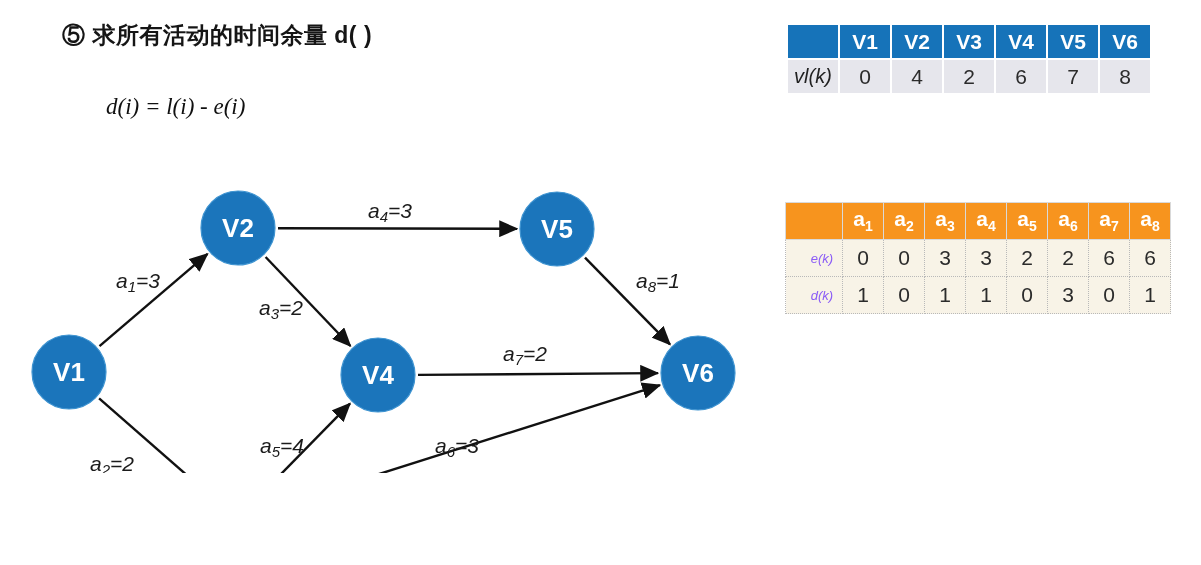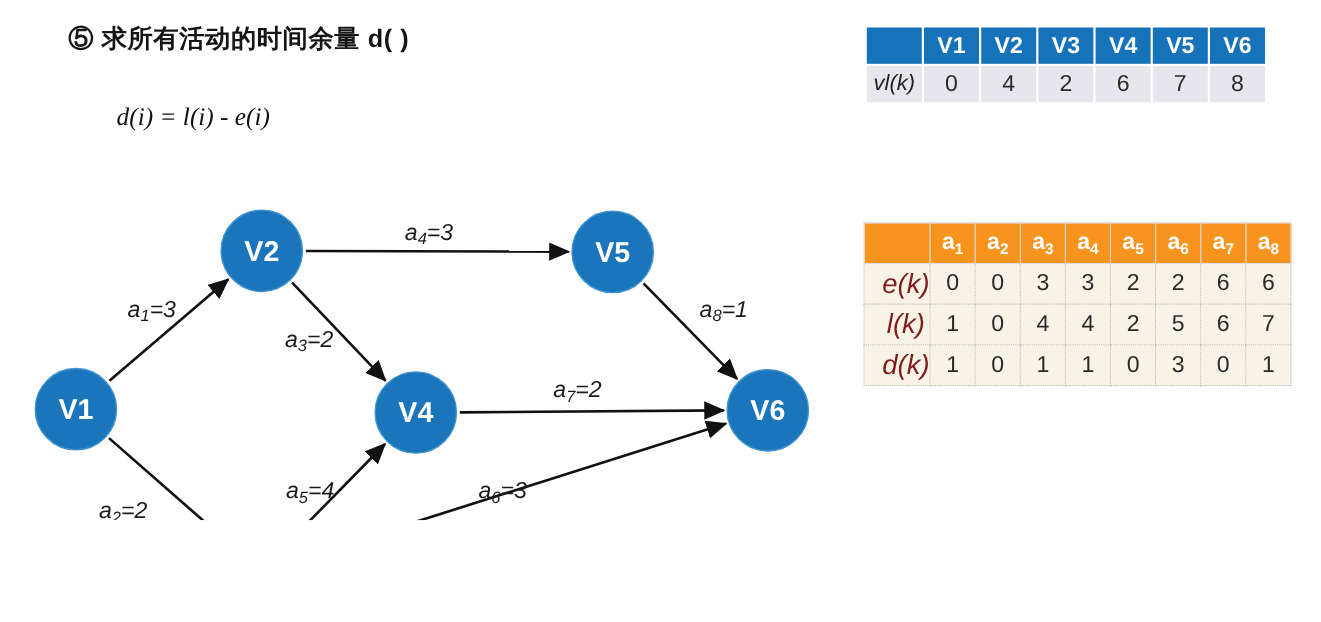--- a/index.html
+++ b/index.html
@@ -40,21 +40,21 @@
   
   .t2{
     position:absolute;left:785px;top:172px;border-collapse:collapse;margin-top:30px;
   }
   .t2 th,.t2 td{
     height:36px;text-align:center;vertical-align:middle;font-size:21px;padding:0;
   }
   .t2 th{background:#f7941e;color:#ffffff;font-weight:bold;border:1px solid #d9d9d9;width:40px;}
   .t2 th.corner{width:44px;}
   .t2 td{background:#f8f3e7;border:1px dotted #b9b9b9;color:#2b2b2b;width:40px;}
-  .t2 td.rowlabel{font-style:italic;font-size:25px;color:#7f1d1d;padding-left:16px;}
+  .t2 td.rowlabel{font-style:italic;font-size:13px;color:#8b5cf6;padding-left:16px;}
   .t2 sub{font-size:14px;}
 </style>
 </head>
 <body>
 
 <div class="canvas">
 
   <div class="slide-title">⑤ 求所有活动的时间余量 d( )</div>
   <div class="formula">d(i) = l(i) - e(i)</div>
 
@@ -154,31 +154,20 @@
         <td>0</td>
         <td>0</td>
         <td>3</td>
         <td>3</td>
         <td>2</td>
         <td>2</td>
         <td>6</td>
         <td>6</td>
       </tr>
       <tr>
-        <td class="rowlabel">l(k)</td>
-        <td>1</td>
-        <td>0</td>
-        <td>4</td>
-        <td>4</td>
-        <td>2</td>
-        <td>5</td>
-        <td>6</td>
-        <td>7</td>
-      </tr>
-      <tr>
         <td class="rowlabel">d(k)</td>
         <td>1</td>
         <td>0</td>
         <td>1</td>
         <td>1</td>
         <td>0</td>
         <td>3</td>
         <td>0</td>
         <td>1</td>
       </tr>

